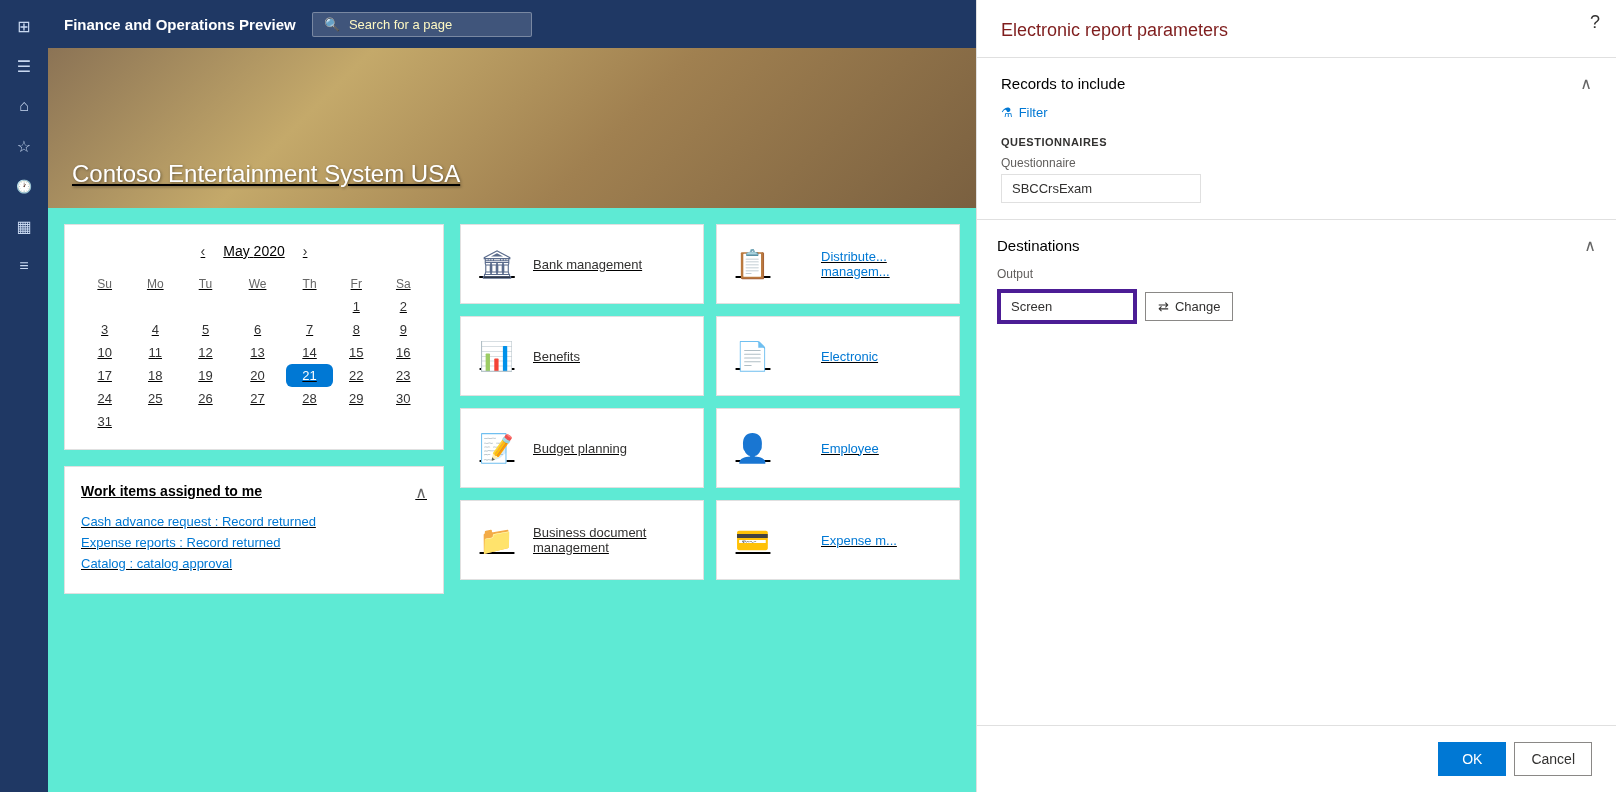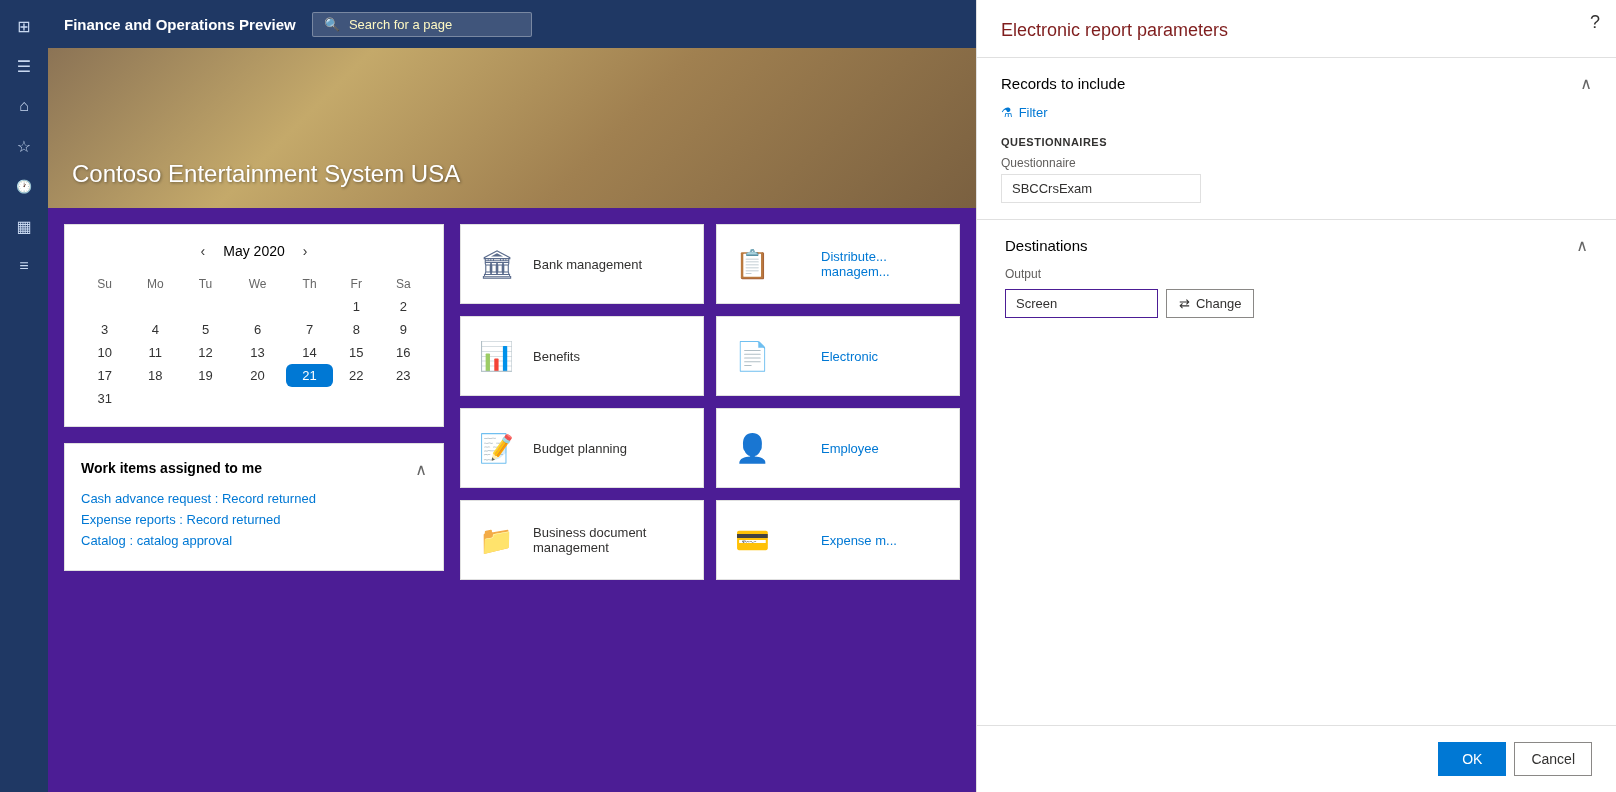--- a/index.html
+++ b/index.html
@@ -58,21 +58,22 @@
       color: #ccc;
       font-size: 13px;
       gap: 8px;
       width: 220px;
     }
 
     
     .content-area {
       flex: 1;
       overflow-y: auto;
-      background: #4c1d95;
+      background: #5eead4;
+      text-decoration: underline;
     }
 
     
     .hero-banner {
       height: 160px;
       background: linear-gradient(135deg, #8b7355 0%, #c4a96a 30%, #a08050 60%, #7a6040 100%);
       position: relative;
       display: flex;
       align-items: flex-end;
       padding: 20px 24px;
@@ -275,35 +276,35 @@
     .field-value {
       border: 1px solid #e0e0e0;
       padding: 6px 10px;
       font-size: 13px;
       color: #323130;
       background: white;
       width: 200px;
     }
 
     .destinations-section {
-      padding: 16px 28px;
+      padding: 16px 20px;
     }
     .output-row {
       display: flex;
       align-items: center;
       gap: 8px;
       margin-top: 8px;
     }
     .output-value {
-      border: 1px solid #4c1d95;
+      border: 4px solid #4c1d95;
       padding: 6px 10px;
       font-size: 13px;
       color: #323130;
       background: white;
-      width: 153px;
+      width: 140px;
     }
     .change-btn {
       border: 1px solid #8a8886;
       background: white;
       padding: 6px 12px;
       font-size: 13px;
       cursor: pointer;
       display: flex;
       align-items: center;
       gap: 6px;
@@ -435,20 +436,29 @@
                 <tr>
                   <td>17</td>
                   <td>18</td>
                   <td>19</td>
                   <td>20</td>
                   <td class="today">21</td>
                   <td>22</td>
                   <td>23</td>
                 </tr>
                 <tr>
+                  <td>24</td>
+                  <td>25</td>
+                  <td>26</td>
+                  <td>27</td>
+                  <td>28</td>
+                  <td>29</td>
+                  <td>30</td>
+                </tr>
+                <tr>
                   <td>31</td>
                   <td></td>
                   <td></td>
                   <td></td>
                   <td></td>
                   <td></td>
                   <td></td>
                 </tr>
               </tbody>
           </table>

